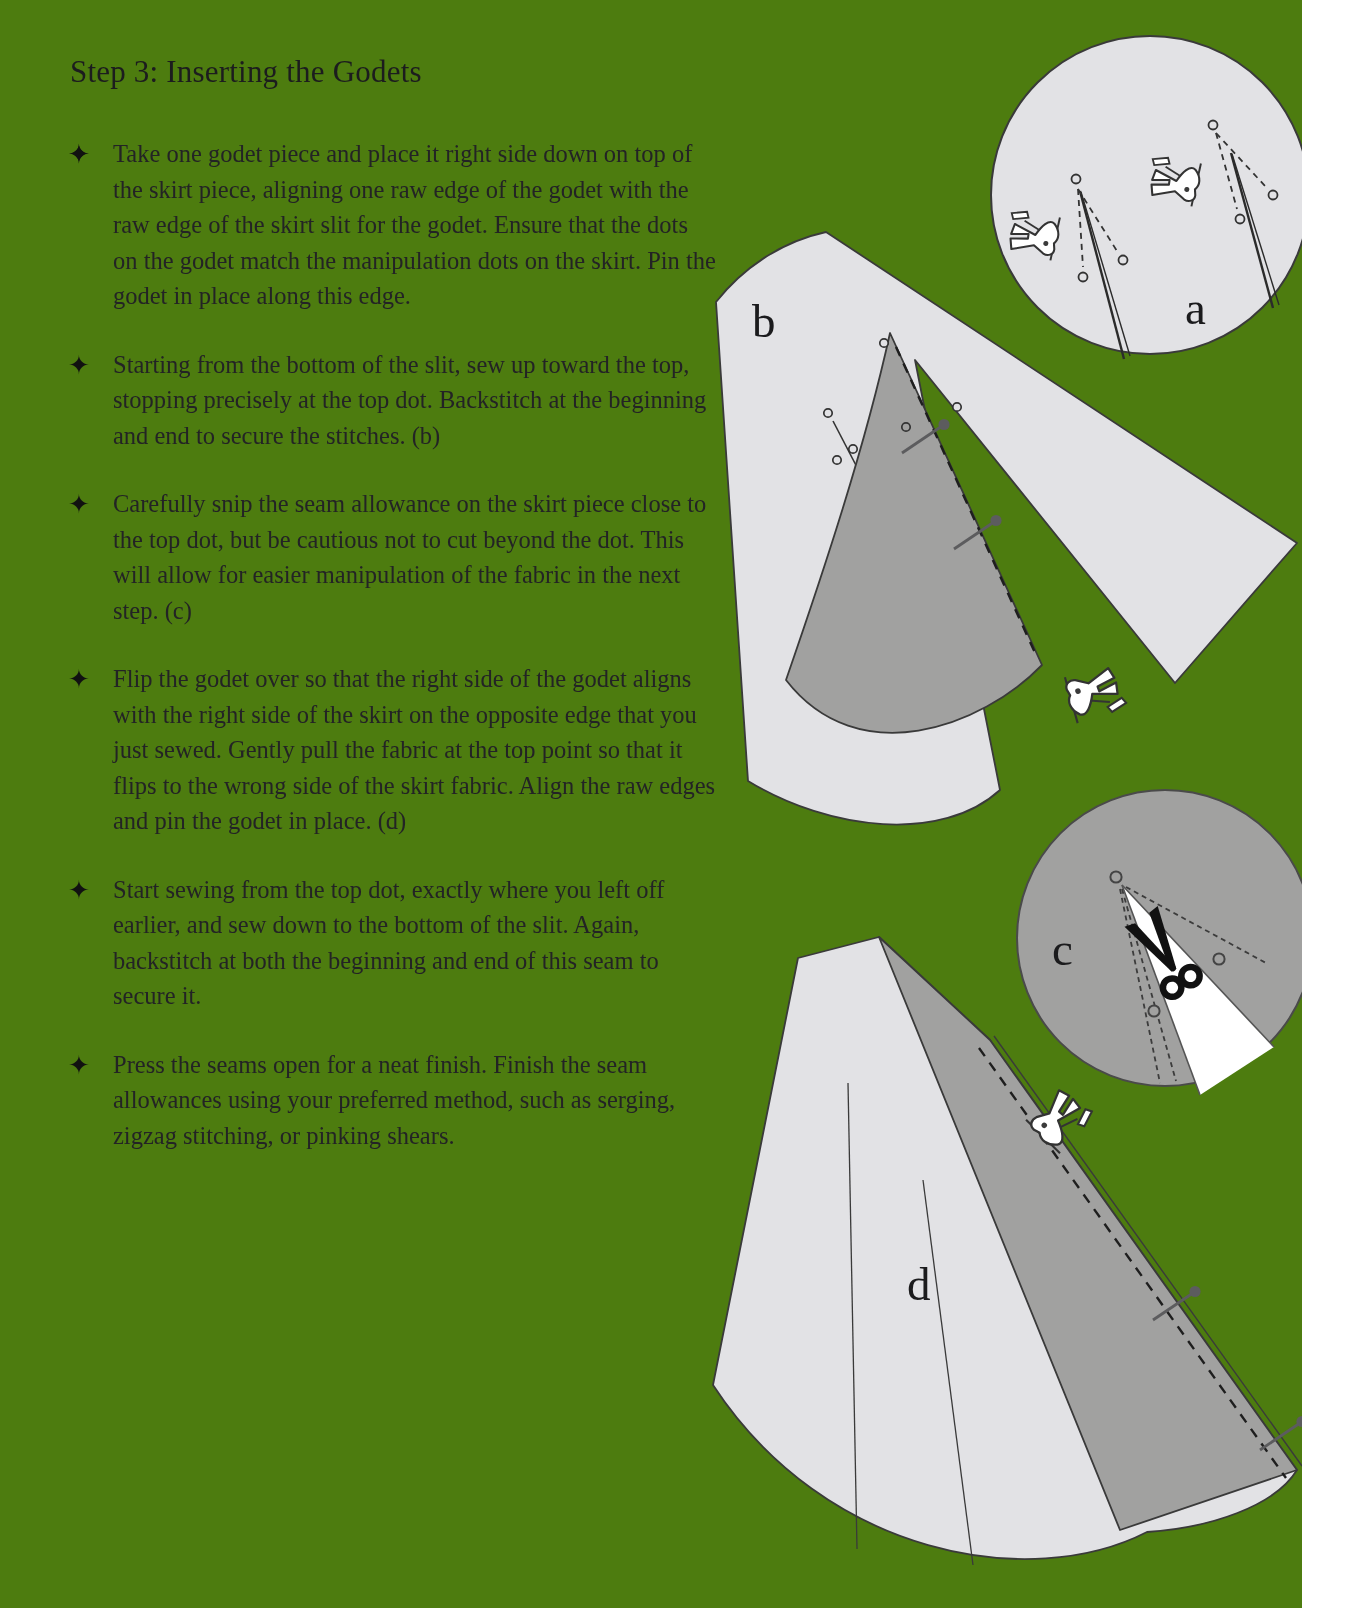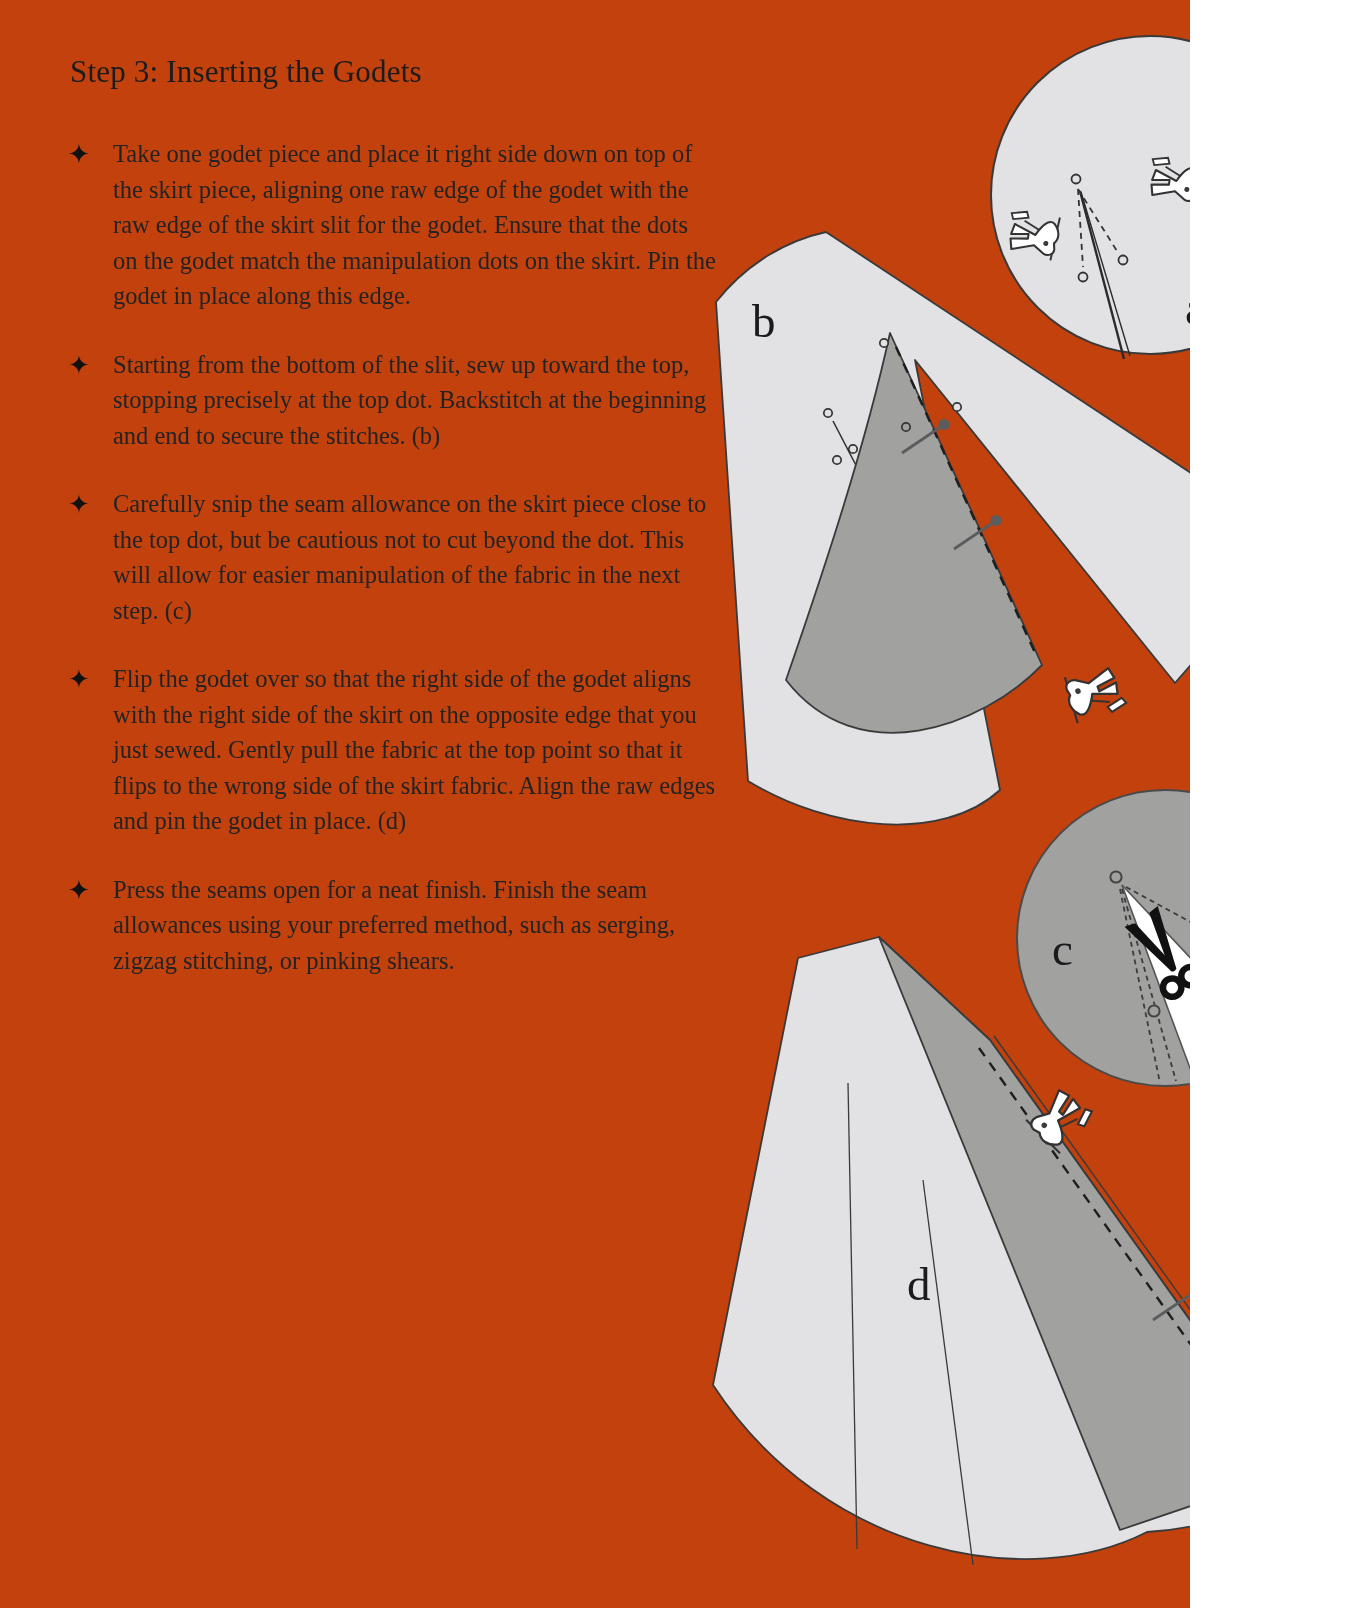--- a/index.html
+++ b/index.html
@@ -1,16 +1,16 @@
 <!DOCTYPE html>
 <html><head>
 <meta charset="utf-8">
 <style>
   html,body{margin:0;padding:0;background:#fff;}
-  .page{position:relative;width:1190px;height:1608px;background:#c2410c;overflow:hidden;
+  .page{position:relative;width:1302px;height:1608px;background:#4d7c0f;overflow:hidden;
         font-family:"Liberation Serif","DejaVu Serif",serif;color:#222;}
   .text-col{position:absolute;left:66px;top:54px;width:650px;}
   .page-title{font-size:31px;font-weight:normal;letter-spacing:.2px;margin:0 0 46px 4px;color:#1c1c1e;}
   ul.instructions{list-style:none;margin:0;padding:0;}
   ul.instructions li{position:relative;padding-left:47px;margin-bottom:33px;
         font-size:24.5px;line-height:35.5px;color:#232325;}
   .star{position:absolute;left:2px;top:1px;font-size:26px;color:#111;
         font-family:"DejaVu Sans",sans-serif;}
   svg text.fig-label{font-family:"Liberation Serif","DejaVu Serif",serif;font-size:47px;fill:#1b1b1d;}
   .fig{position:absolute;}
@@ -59,21 +59,21 @@
         <span class="star">✦</span>
         <span>Starting from the bottom of the slit, sew up toward the top, stopping precisely at the top dot. Backstitch at the beginning and end to secure the stitches. (b)</span></li>
       <li>
         <span class="star">✦</span>
         <span>Carefully snip the seam allowance on the skirt piece close to the top dot, but be cautious not to cut beyond the dot. This will allow for easier manipulation of the fabric in the next step. (c)</span></li>
       <li>
         <span class="star">✦</span>
         <span>Flip the godet over so that the right side of the godet aligns with the right side of the skirt on the opposite edge that you just sewed. Gently pull the fabric at the top point so that it flips to the wrong side of the skirt fabric. Align the raw edges and pin the godet in place. (d)</span></li>
       <li>
         <span class="star">✦</span>
-        </li>
+        <span>Start sewing from the top dot, exactly where you left off earlier, and sew down to the bottom of the slit. Again, backstitch at both the beginning and end of this seam to secure it.</span></li>
       <li>
         <span class="star">✦</span>
         <span>Press the seams open for a neat finish. Finish the seam allowances using your preferred method, such as serging, zigzag stitching, or pinking shears.</span></li>
     </ul>
   </div>
 
   <svg class="fig" style="left:983px;top:29px;" width="334" height="334" viewBox="0 0 334 334">
     <circle cx="167" cy="166" r="159" fill="#e2e2e5" stroke="#3a3a3a" stroke-width="2"></circle>
 
     <g>

